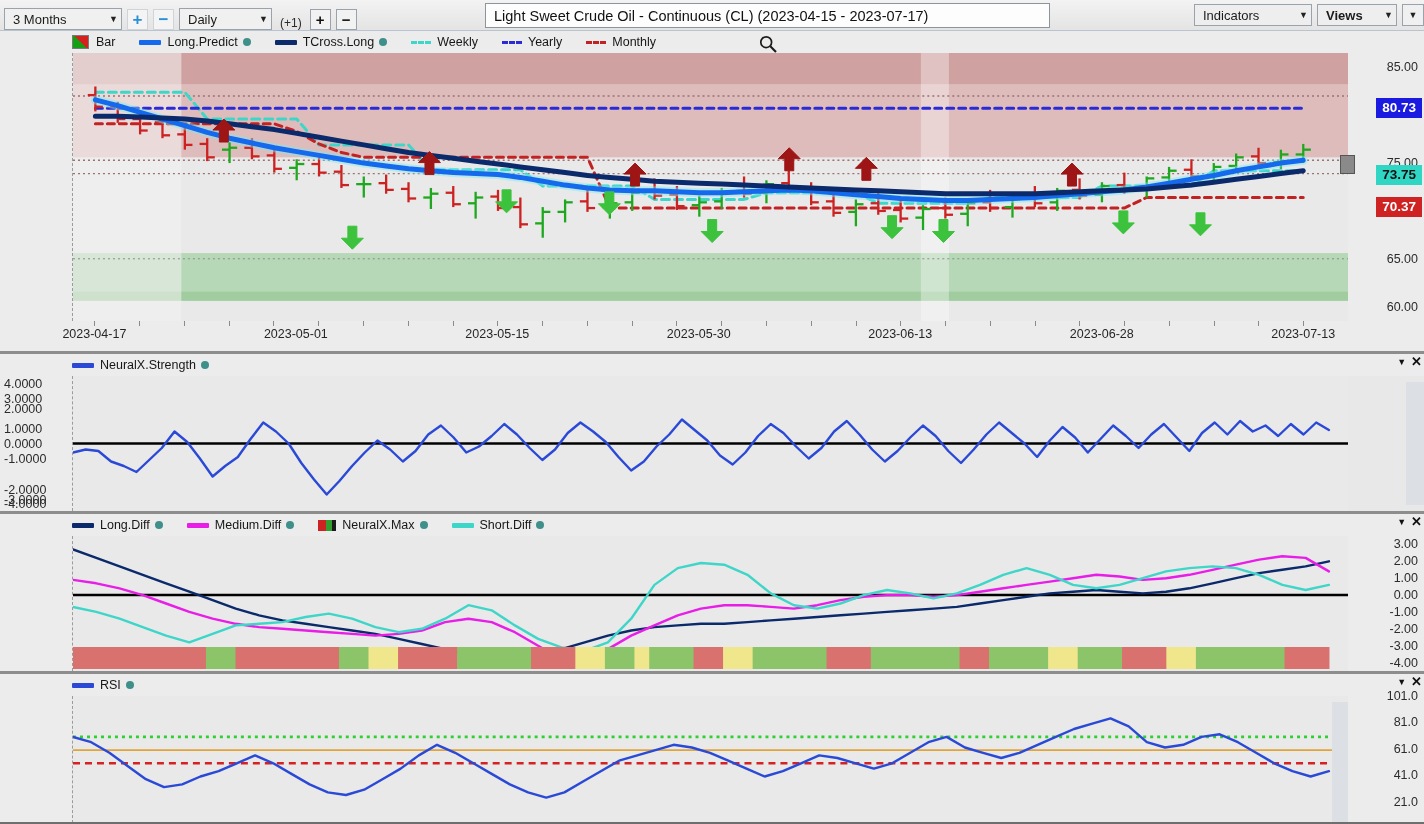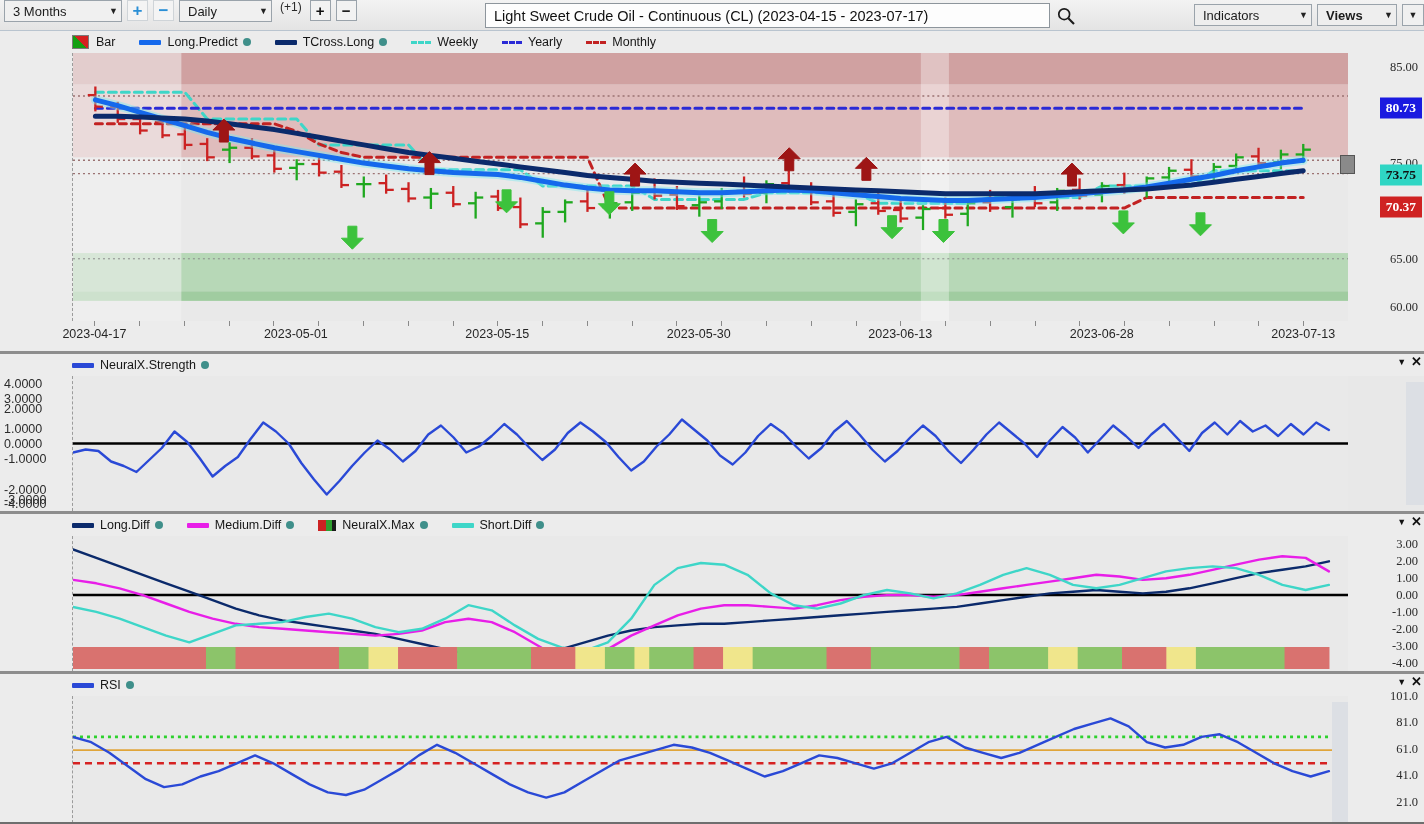--- a/index.html
+++ b/index.html
@@ -10,21 +10,21 @@
     font-size:13px;
     color:#1a1a1a;
   }
   .app { width:1424px; height:824px; position:relative; background:#ececec; }
 
   
   .toolbar {
     height:31px; width:100%;
     background:linear-gradient(#f3f3f3,#e4e4e4);
     border-bottom:1px solid #b9c4cf;
-    display:flex; align-items:flex-start; gap:5px;
+    display:flex; align-items:flex-end; gap:5px;
     padding:0 12px 0 4px;
     position:relative;
   }
   .combo {
     height:22px; background:#f0f0f0;
     border:1px solid #9aa3ab;
     display:flex; align-items:center;
     padding:0 3px 0 8px;
     font-size:13px; color:#1b1b1b;
     position:relative;
@@ -43,21 +43,21 @@
     width:21px; height:21px;
     border:1px solid #9aa3ab; background:#f2f2f2;
     display:flex; align-items:center; justify-content:center;
     font-size:15px; font-weight:bold; line-height:1;
   }
   .pm-btn.blue { color:#2a8fd6; border-color:#cfd4d8; background:#f4f4f4; font-size:17px; }
   .pm-btn.dark { color:#111; }
   .plus1 { font-size:12px; color:#2a2a2a; padding:0 3px; }
   .symbol-wrap {
     position:absolute; left:485px; top:3px;
-    display:flex; align-items:center; gap:6px;
+    display:flex; align-items:center; gap:6px;flex-direction:column;
   }
   .symbol-box {
     width:565px; height:25px;
     background:#fdfdfd; border:1px solid #8d959c;
     display:flex; align-items:center; padding:0 8px;
     font-size:14.5px; color:#101010; white-space:nowrap;
   }
   .search-ico { width:20px; height:20px; }
   .right-tools {
     position:absolute; right:0; top:4px;
@@ -98,21 +98,20 @@
   .plot {
     position:absolute; left:72px; top:0; right:76px; bottom:0;
     background:#e9e9e9;
     border-left:1px dashed #9b9b9b;
     overflow:hidden;
   }
   .plot svg { display:block; width:100%; height:100%; }
   .axis-r {
     position:absolute; right:0; top:0; width:76px; height:100%;
     background:#ececec;
-    font-family:Liberation Serif, serif;
   }
   .axis-l {
     position:absolute; left:0; top:0; width:72px; height:100%;
     background:#ececec;
   }
   .tick {
     position:absolute; right:6px;
     font-size:12.5px; color:#2b2b2b;
     transform:translateY(-50%); white-space:nowrap;
   }

